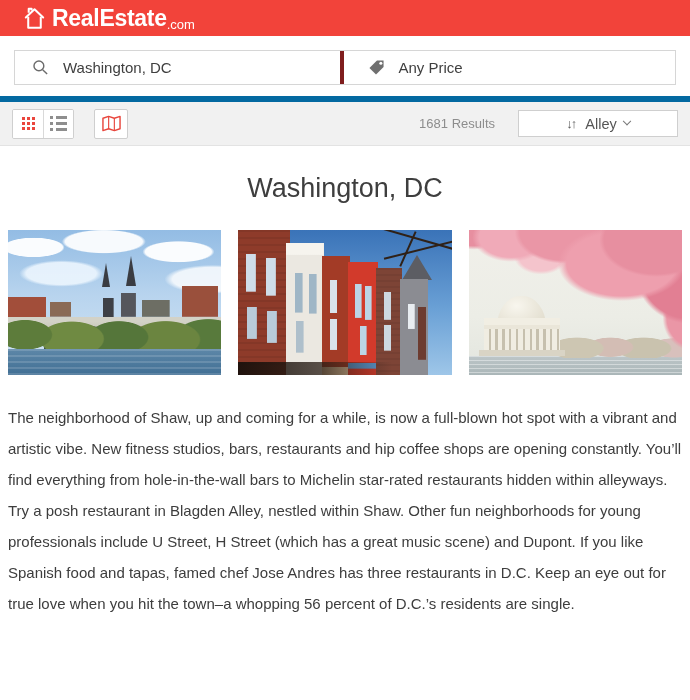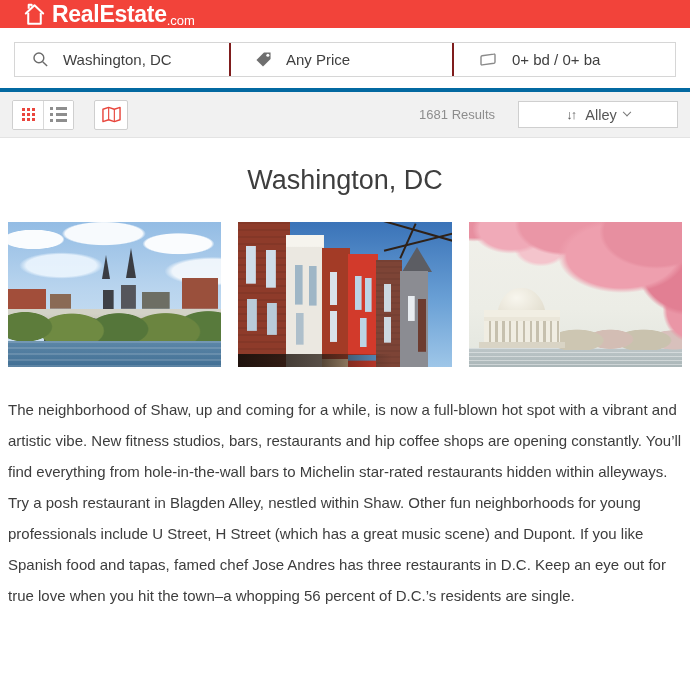--- a/index.html
+++ b/index.html
@@ -4,34 +4,34 @@
 <style>
   * { box-sizing: border-box; }
   html,body { margin:0; padding:0; }
   body {
     width:690px; height:700px; overflow:hidden; background:#fff;
     font-family:"Liberation Sans", sans-serif;
     -webkit-font-smoothing:antialiased;
   }
 
   
-  .topbar { height:28px; background:#f2433a; display:flex; align-items:center; padding-left:21px; }
+  .topbar { height:36px; background:#f2433a; display:flex; align-items:center; padding-left:21px; }
   .logo { display:flex; align-items:center; color:#fff; cursor:pointer; }
   .logo svg { margin-right:4px; }
   .brand-name { font-size:23px; font-weight:600; letter-spacing:-0.3px; line-height:1; }
   .brand-tld { font-size:13px; font-weight:400; line-height:1; align-self:flex-end; margin-bottom:1px;text-align:right; }
 
   
   .search-section { background:#fff; padding:14px 14px 11px; }
   .search-fields { display:flex; border:1px solid #d6d6d6; height:35px; background:#fff; }
   .search-field { flex:1; display:flex; align-items:center; gap:14px; padding-left:17px; font-size:15px; color:#3f3f3f; cursor:pointer; background:#fff; }
-  .search-field + .search-field { border-left:2px solid #7f1d1d;padding-left:24px; }
-
-  
-  .toolbar { height:50px; background:#f1f1f1; border-top:4px solid #0369a1; border-bottom:1px solid #e3e3e3; display:flex; align-items:center; padding:0 12px; }
+  .search-field + .search-field { border-left:4px solid #7f1d1d;padding-left:24px; }
+
+  
+  .toolbar { height:50px; background:#f1f1f1; border-top:6px solid #0369a1; border-bottom:1px solid #e3e3e3; display:flex; align-items:center; padding:0 12px; }
   .seg { display:flex; border:1px solid #cfcfcf; border-radius:2px; overflow:hidden; background:#fff; }
   .seg .vbtn { width:30px; height:28px; display:flex; align-items:center; justify-content:center; border:none; background:#fff; padding:0; cursor:pointer; }
   .seg .vbtn + .vbtn { border-left:1px solid #d9d9d9; }
   .grid-dots { display:grid; grid-template-columns:repeat(3,3px); grid-gap:2px; }
   .grid-dots i { width:3px; height:3px; background:#ea463d; }
   .list-icon { display:flex; flex-direction:column; gap:3px; }
   .list-icon i { display:flex; align-items:center; gap:3px; }
   .list-icon i b { width:3px; height:3px; background:#8e8e8e; }
   .list-icon i s { width:11px; height:3px; background:#8e8e8e; text-decoration:none; }
   .map-btn { margin-left:20px; width:34px; height:30px; border:1px solid #cfcfcf; border-radius:2px; background:#fff; display:flex; align-items:center; justify-content:center; cursor:pointer; padding:0; }
@@ -196,26 +196,20 @@
         <line x1="11.3" y1="11.3" x2="16" y2="16" stroke="#6b6b6b" stroke-width="1.5"></line>
       </svg>
       <span>Washington, DC</span>
     </div>
     <div class="search-field">
       <svg width="17" height="17" viewBox="0 0 18 18">
         <path d="M9.5 1.5 L16.5 1.5 L16.5 8.5 L8.5 16.5 L1.5 9.5 Z" fill="#6f6f6f"></path>
         <circle cx="13.6" cy="4.4" r="1.6" fill="#fff"></circle>
       </svg>
       <span>Any Price</span>
-    </div>
-    <div class="search-field">
-      <svg width="20" height="17" viewBox="0 0 20 17">
-        <path d="M3 6 Q3 4.9 4 4.7 L15.8 3.1 Q17 2.9 17 4 L17 11 Q17 12.1 16 12.3 L4.2 13.9 Q3 14.1 3 13 Z" fill="none" stroke="#8a8a8a" stroke-width="1.4" stroke-linejoin="round"></path>
-      </svg>
-      <span>0+ bd / 0+ ba</span>
     </div>
   </div>
 </section>
 
 <section class="toolbar">
   <div class="seg">
     <button class="vbtn">
       <span class="grid-dots">
           <i></i>
           <i></i>

